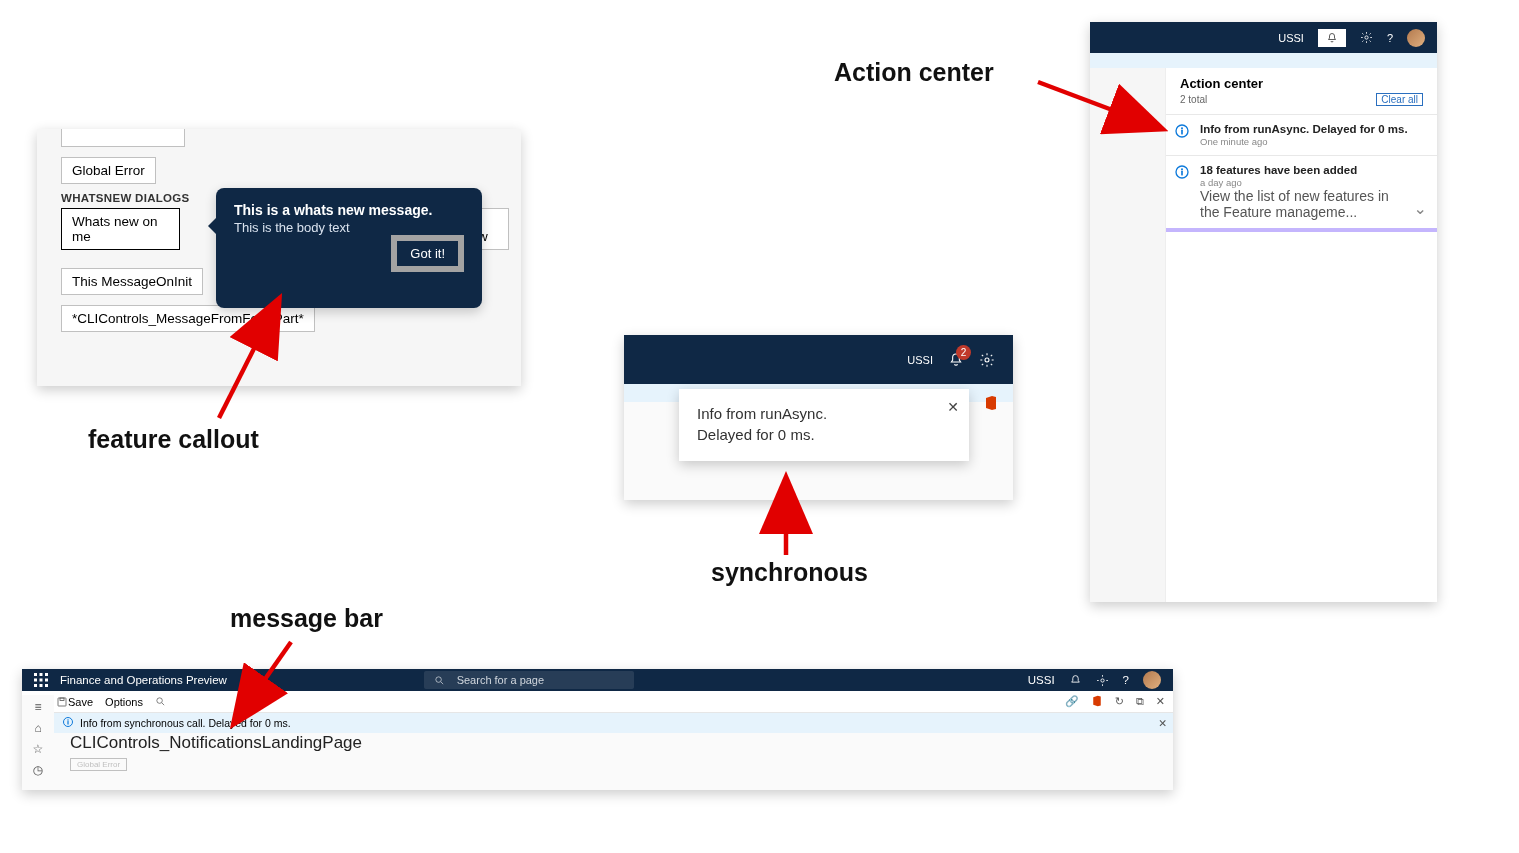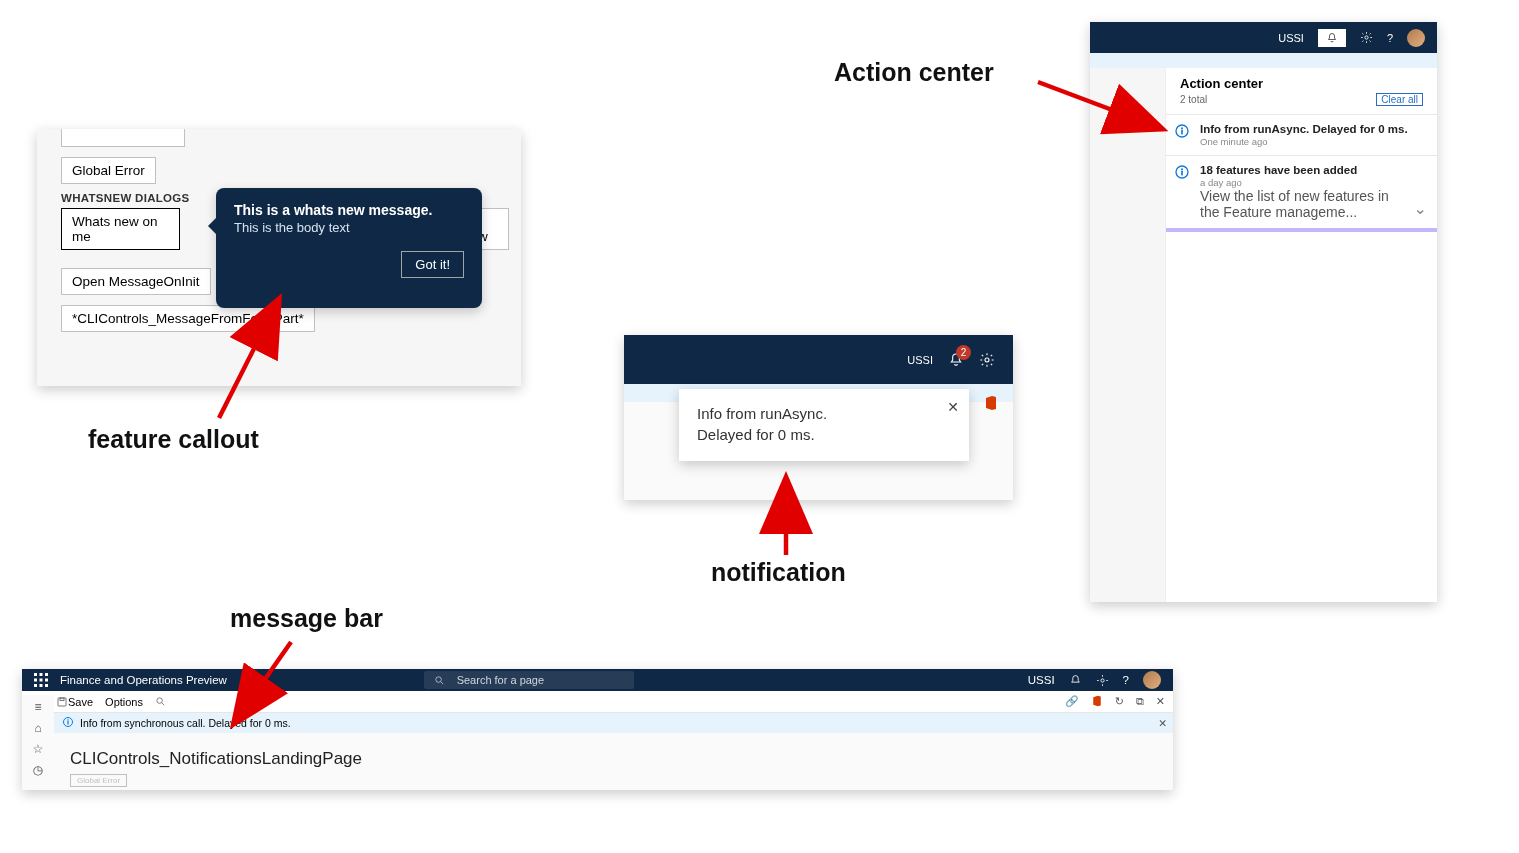--- a/index.html
+++ b/index.html
@@ -13,21 +13,21 @@
 
   
   #fc-panel { position:absolute; left:37px; top:129px; width:484px; height:257px; background:#f6f6f6; padding:0 12px 0 24px; overflow:hidden; }
   .btn { display:inline-block; border:1px solid #c0c0c0; background:#fff; padding:5px 10px; font-size:13.5px; cursor:pointer; }
   .btn.selected { border:1px solid #000; }
   .rowlabel { font-size:11.5px; font-weight:600; letter-spacing:0.3px; color:#333; margin:8px 0 4px; }
   .small-field { width:124px; height:20px; border:1px solid #c0c0c0; background:#fff; margin-top:-2px;}
   .callout { position:absolute; background:#0f2845; color:#fff; padding:14px 18px 14px 18px; border-radius:8px; }
   .callout h4 { margin:0 0 2px 0; font-size:14px; font-weight:600; }
   .callout p { margin:0; font-size:13px; color:#d9e2ee; }
-  .callout .got { float:right; margin-top:16px; border:1px solid #a3a3a3; background:transparent; color:#fff; padding:5px 13px; font-size:13px; cursor:pointer;}
+  .callout .got { float:right; border:6px solid #a3a3a3; background:transparent; color:#fff; padding:5px 13px; font-size:13px; cursor:pointer;}
   .callout .tail { position:absolute; left:-8px; top:30px; width:0; height:0; border-top:8px solid transparent; border-bottom:8px solid transparent; border-right:8px solid #0f2845; }
 
   
   #notif-panel { position:absolute; left:624px; top:335px; width:389px; height:165px; background:#fafafa; }
   #notif-panel .hdr { height:49px; display:flex; justify-content:flex-end; align-items:center; gap:15px; padding:0 18px; font-size:14px;}
   .bellwrap { position:relative; }
   .badge { position:absolute; top:-7px; right:-7px; background:#c0392b; color:#fff; font-size:10px; border-radius:50%; width:15px; height:15px; display:flex; align-items:center; justify-content:center;}
   #notif-panel .band { background:#e6f3fc; height:18px; }
   #notif-panel .toast { position:absolute; top:54px; right:44px; width:290px; background:#fff; padding:14px 14px 16px 18px; }
   #notif-panel .toast .x { position:absolute; right:10px; top:10px; font-size:14px; color:#444; cursor:pointer;}
@@ -62,21 +62,21 @@
   .topbar .search { margin-left:auto; margin-right:auto; display:flex; align-items:center; gap:12px; background:rgba(255,255,255,.10); padding:3px 90px 3px 10px; border-radius:2px; font-size:11px; color:#d0d6dd;}
   .topbar .right { display:flex; align-items:center; gap:14px; margin-left:auto;}
   #mb-panel .toolbar { height:22px; background:#fff; border-bottom:1px solid #e6e6e6; display:flex; align-items:center; font-size:11px; padding:0 8px 0 34px; gap:12px;}
   .toolbar .save { display:flex; align-items:center; gap:0; }
   .toolbar .spacer { flex:1; }
   .toolbar .ticon { color:#555; }
   #mb-panel .msgbar { background:#e6f3fc; display:flex; align-items:center; font-size:10.5px; padding:3px 8px; margin:0 0 0 32px; position:relative;}
   .msgbar .txt { margin-left:6px; }
   .msgbar .xclose { position:absolute; right:6px; color:#555; cursor:pointer;}
   #mb-panel .navcol { position:absolute; left:0; top:26px; width:32px; height:95px; background:#fafafa; display:flex; flex-direction:column; align-items:center; gap:7px; padding-top:5px; font-size:12px; color:#555;}
-  #mb-panel .content { margin-left:32px; padding:16px 16px 0; }
+  #mb-panel .content { margin-left:32px; padding:0 16px 0; }
   #mb-panel .pagetitle { font-size:17px; color:#222;}
   .ghostbtn { font-size:8px; border:1px solid #c0c0c0; color:#bfbfbf; padding:1px 6px; display:inline-block; margin-top:-4px;}
 
   
   .biglabel { position:absolute; font-weight:700; font-size:25px; color:#111;}
   .arrow-svg { position:absolute; overflow:visible; }
 
   
   .sicon { width:16px; height:16px; display:block; }
   .sicon path, .sicon circle, .sicon rect, .sicon line { stroke:currentColor; stroke-width:1.6; fill:none; }
@@ -91,21 +91,21 @@
     <div style="height:10px"></div>
     <div class="btn">Global Error</div>
     <div class="rowlabel">WHATSNEW DIALOGS</div>
 
     <div style="display:flex; gap:10px;">
       <div class="btn selected">Whats new on me</div>
       <div style="width:290px"></div>
       <div class="btn" style="padding-left:3px">ts new</div>
     </div>
     <div style="height:18px"></div>
-    <div class="btn">Open MessageOnInit</div>
+    <div class="btn">This MessageOnInit</div>
     <div style="height:10px"></div>
     <div class="btn">*CLIControls_MessageFromFormPart*</div>
     <div style="height:10px"></div>
 
     
     <div class="callout panel-shadow" style="left:179px; top:59px; width:266px; height:120px;">
       <div class="tail"></div>
       <h4>This is a whats new message.</h4>
       <p>This is the body text</p>
       <button class="got">Got it!</button>
@@ -284,21 +284,21 @@
       <span class="xclose">✕</span>
     </div>
 
     <div class="content">
       <div class="pagetitle">CLIControls_NotificationsLandingPage</div>
       <span class="ghostbtn">Global Error</span>
     </div>
   </div>
 
   <div class="biglabel" style="left:88px; top:425px;">feature callout</div>
-  <div class="biglabel" style="left:711px; top:558px;">notification</div>
+  <div class="biglabel" style="left:711px; top:558px;">synchronous</div>
   <div class="biglabel" style="left:834px; top:58px;">Action center</div>
   <div class="biglabel" style="left:230px; top:604px;">message bar</div>
 
   <svg class="arrow-svg" width="1519" height="853" style="left:0;top:0">
     <defs>
       <marker id="ahead" markerWidth="14" markerHeight="12" refX="12" refY="6" orient="auto">
         <path d="M0,0 L14,6 L0,12 z" fill="#e10000"></path>
       </marker>
     </defs>
 

